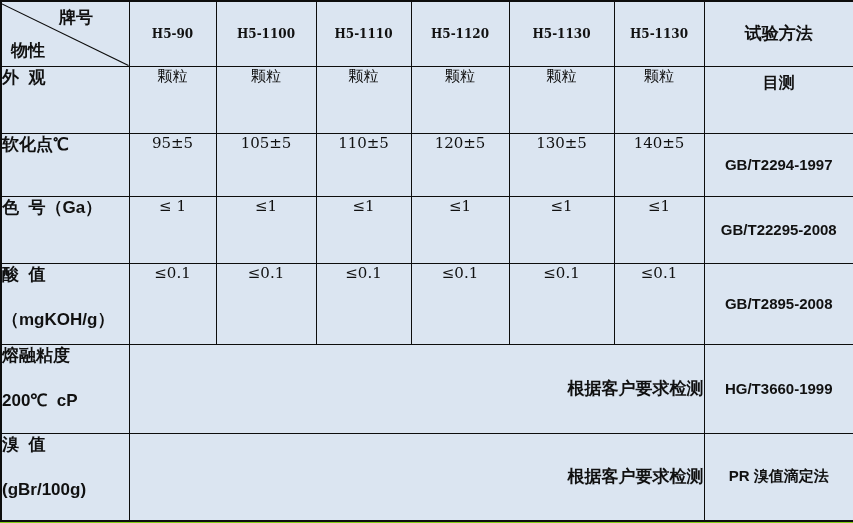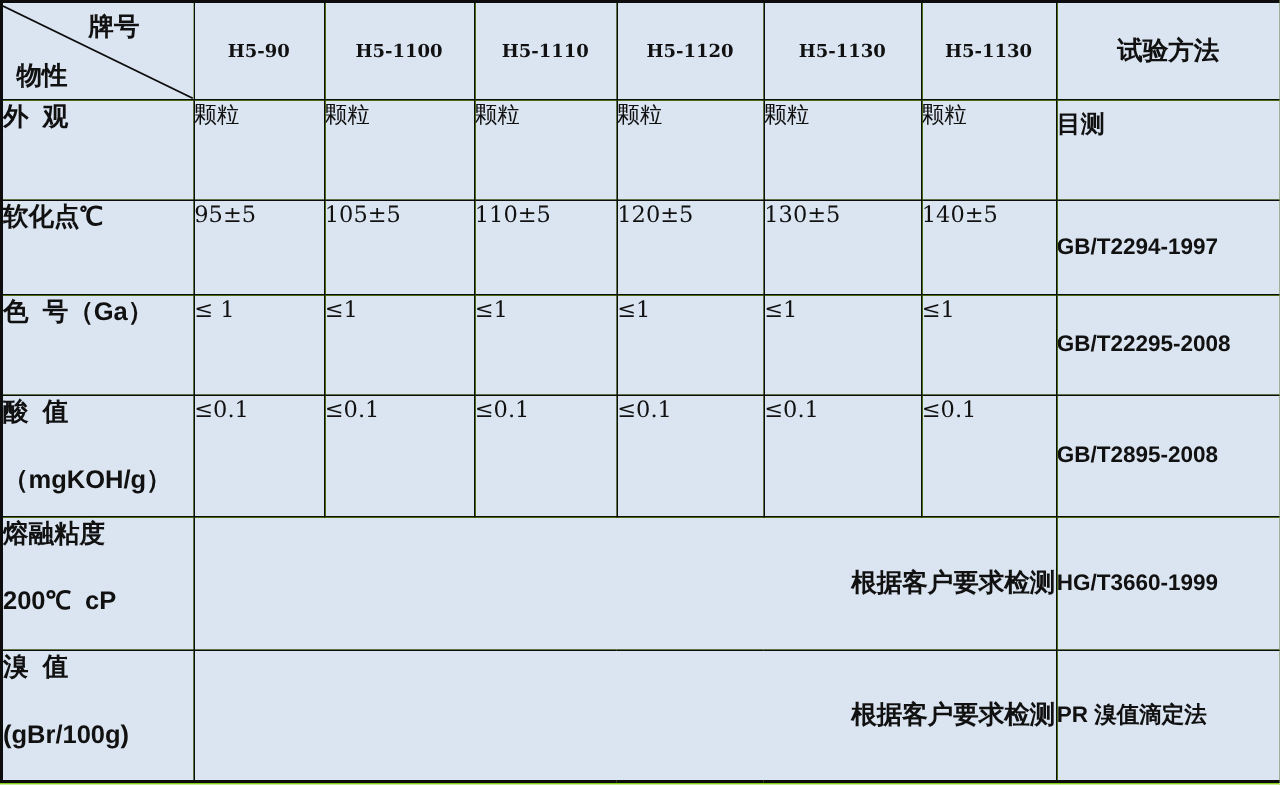--- a/index.html
+++ b/index.html
@@ -81,38 +81,40 @@
     padding: 9px 4px 0 10px;
     font-weight: bold;
     font-size: 17px;
   }
   td.row-label .lbl-line { white-space: pre; line-height: 1.25; }
   td.row-label .lbl-line2 { margin-top: 24px; }
 
   
   td.val {
     vertical-align: top;
+    text-align: center;
     padding-top: 5px;
     font-family: "DejaVu Serif", serif;
     font-size: 15px;
     white-space: pre;
   }
 
   
   td.merged {
     vertical-align: middle;
     text-align: right;
     font-weight: bold;
     font-size: 17px;
     white-space: pre;
   }
 
   
   td.method {
     vertical-align: middle;
+    text-align: center;
     font-weight: bold;
     font-size: 15px;
     white-space: pre;
   }
   td.method.top-align {
     vertical-align: top;
     padding-top: 6px;
     font-size: 16px;
   }
 </style>

